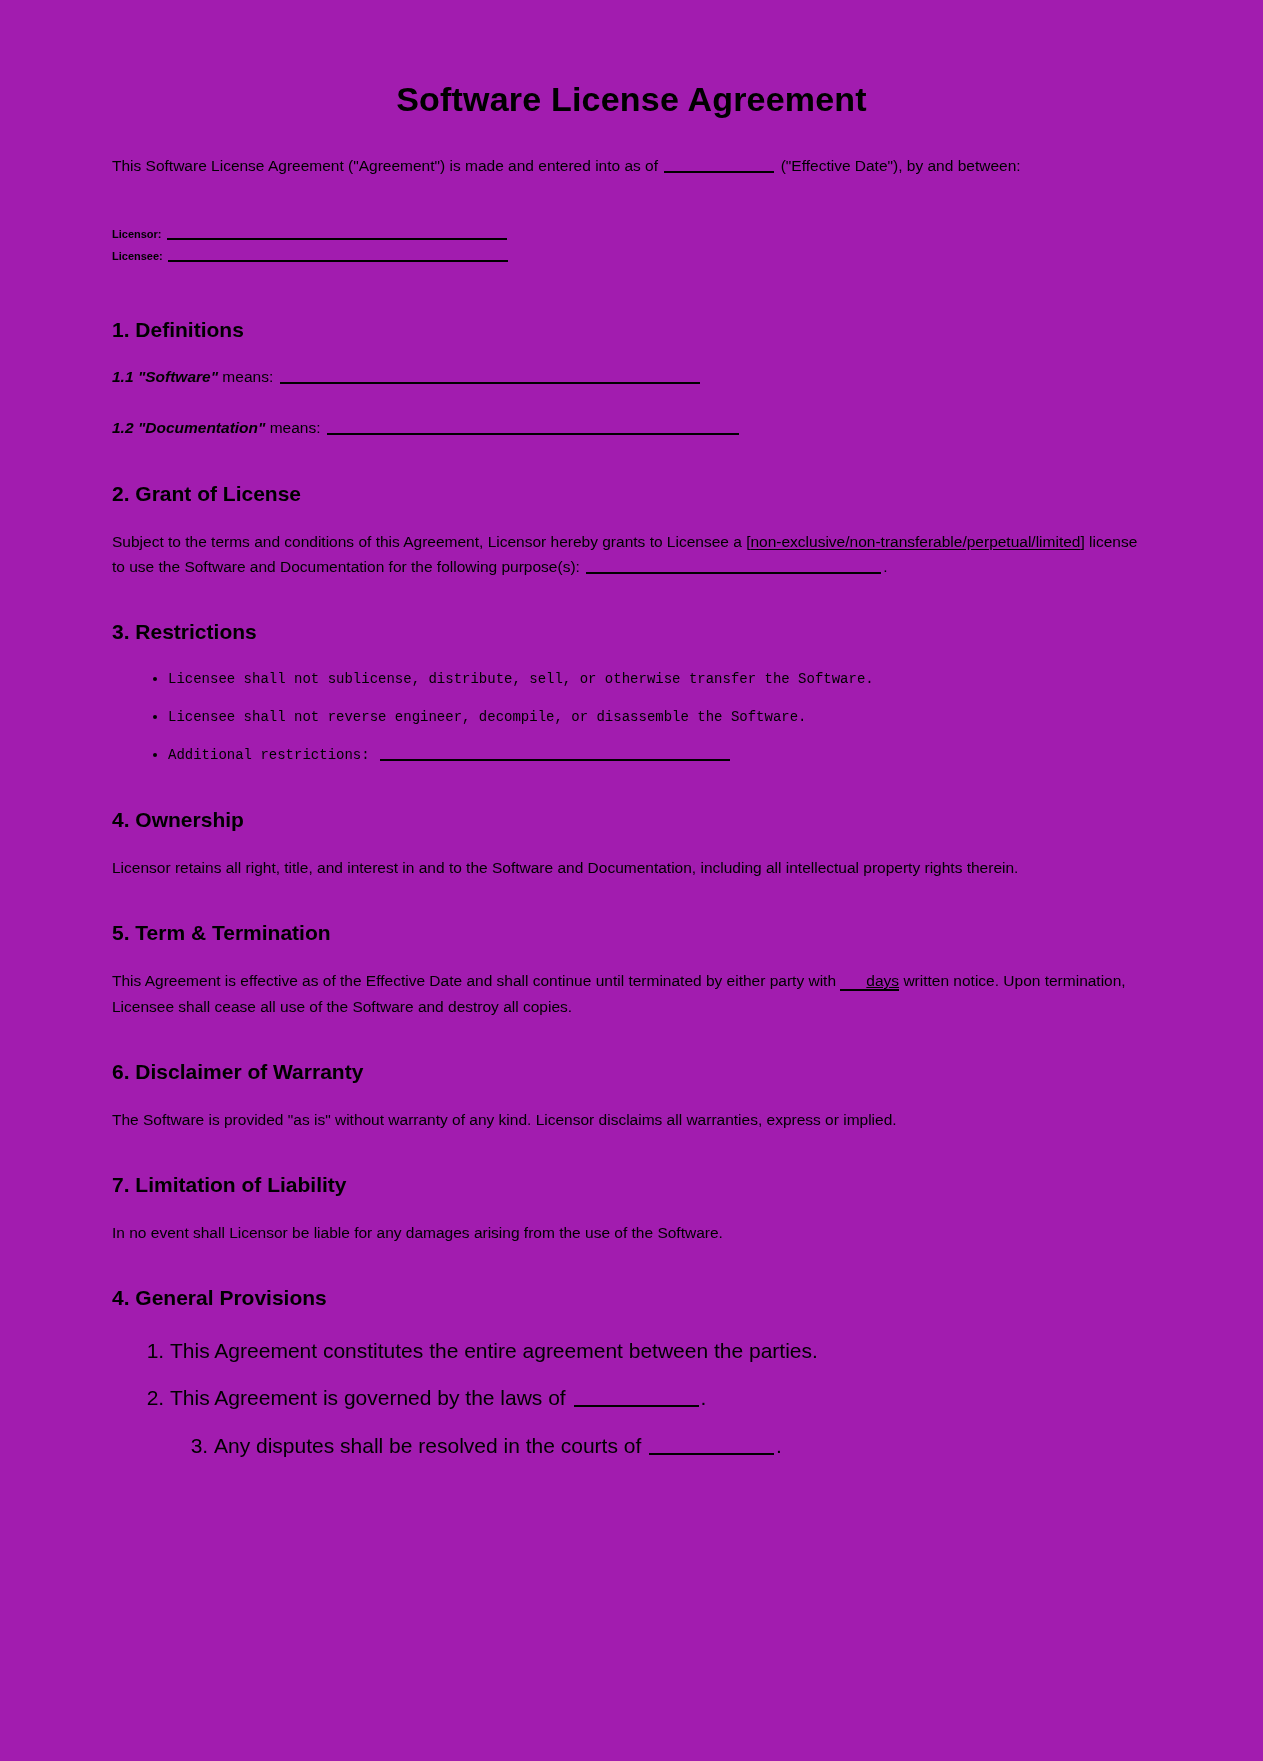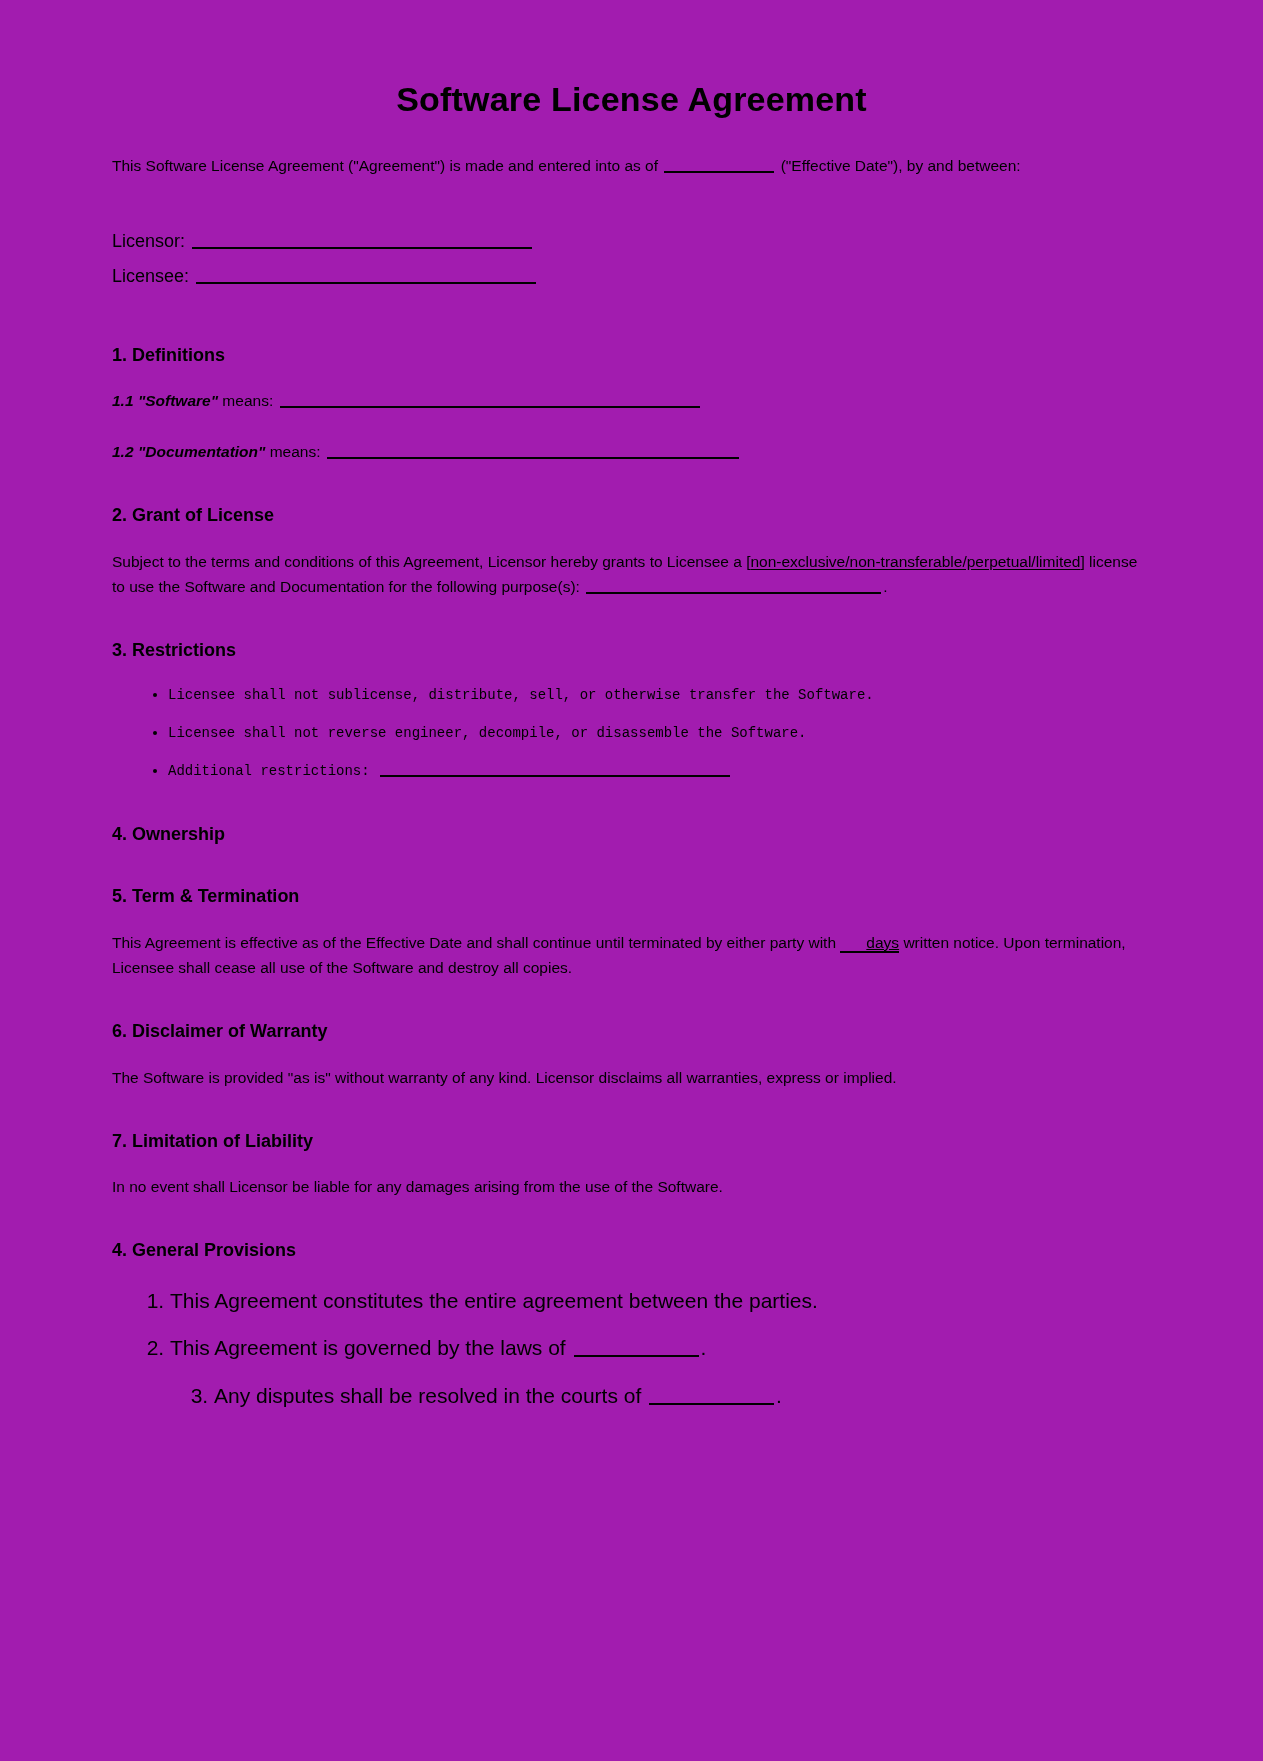--- a/index.html
+++ b/index.html
@@ -44,29 +44,29 @@
 
   .intro {
     margin-bottom: 46px;
   }
 
   
   .party-block {
     margin: 0 0 50px 0;
   }
   .party-line {
-    font-size: 18px;
+    font-size: 11px;
     line-height: 1.95;
-    font-weight: normal;
+    font-weight: bold;
     white-space: nowrap;
   }
 
   
   h2.section-heading {
-    font-size: 18px;
+    font-size: 21px;
     font-weight: bold;
     margin: 15px 0 22px 0;
     line-height: 1.25;
   }
   .section {
     margin: 0 0 40px 0;
   }
 
   
   .def-line {
@@ -197,20 +197,21 @@
       </li>
       <li>
         <span>Additional restrictions:</span>
         <span class="blank blank-xxl"></span>
       </li>
     </ul>
   </section>
 
   <section class="section">
     <h2 class="section-heading">4. Ownership</h2>
+    <p class="para">Licensor retains all right, title, and interest in and to the Software and Documentation, including all intellectual property rights therein.</p>
   </section>
 
   <section class="section">
     <h2 class="section-heading">5. Term &amp; Termination</h2>
     <p class="para">
       <span>This Agreement is effective as of the Effective Date and shall continue until terminated by either party with</span>
       <span class="blank-days"><span class="rule"></span><span>days</span></span>
       <span>written notice. Upon termination, Licensee shall cease all use of the Software and destroy all copies.</span>
     </p>
   </section>

